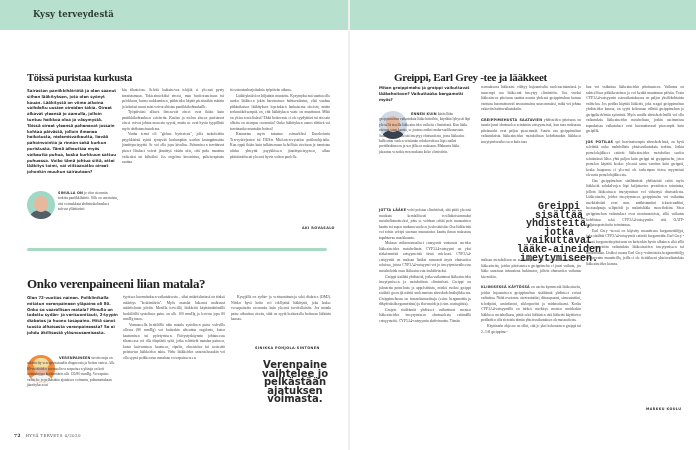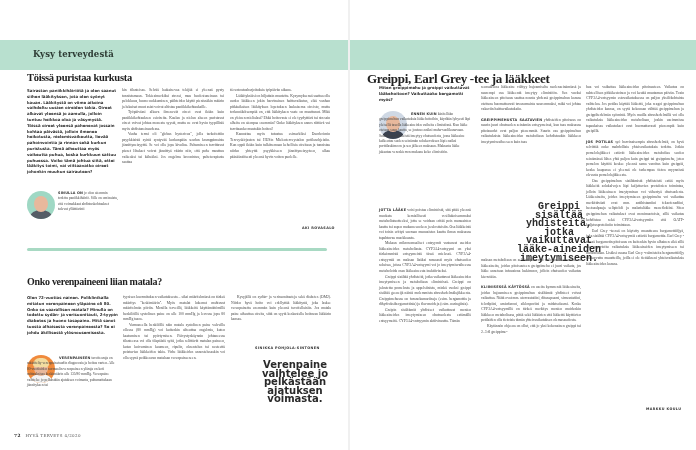--- a/index.html
+++ b/index.html
@@ -1,29 +1,29 @@
 <!DOCTYPE html>
 <html><head>
 <meta charset="utf-8">
 <style>
   * { box-sizing: border-box; margin: 0; padding: 0; }
   html, body { width: 696px; height: 450px; overflow: hidden; background: #ffffff; }
   body { position: relative; font-family: "DejaVu Serif", serif; color: #2a2a2a; }
 
-  .band { position: absolute; top: 0; height: 30px; background: #b8e0cf; margin-top: 40px; }
+  .band { position: absolute; top: 0; height: 30px; background: #b8e0cf; }
   .band.left { left: 0; width: 348px; }
   .band.right { left: 350px; width: 346px; }
   .section-label { position: absolute; left: 33px; top: 9px; font-family: "DejaVu Serif", serif; font-size: 8.5px; font-weight: bold; color: #2c3a33; letter-spacing: 0.1px; }
 
   .spread-gutter { position: absolute; left: 348px; top: 0; width: 2px; height: 450px; background: #f0f0f0; }
 
   .headline { position: absolute; font-family: Liberation Serif, serif; font-weight: bold; color: #222; letter-spacing: -0.3px; }
   .h1 { left: 27px; top: 72px; font-size: 10.5px; }
-  .h2 { left: 27px; top: 276px; font-size: 10px; }
-  .h3 { left: 367px; top: 71px; font-size: 13px; }
+  .h2 { left: 27px; top: 276px; font-size: 13px; }
+  .h3 { left: 394px; top: 71px; font-size: 11px; }
 
   .col { position: absolute; font-family: "Liberation Serif", serif; font-size: 3.7px; line-height: 5.55px; color: #444; text-align: justify; }
   .lead { font-family: "DejaVu Sans", sans-serif; font-weight: bold; font-size: 3.9px; line-height: 5.8px; color: #2e2e2e; text-align: left; }
   .col p { margin-bottom: 0; }
   .col p.indent { text-indent: 6px; }
   .col p.gap { margin-top: 5px; }
   .kicker { font-family: "DejaVu Sans", sans-serif; font-weight: bold; font-size: 3.4px; letter-spacing: 0.2px; color: #333; }
 
   .divider { position: absolute; left: 27px; top: 248px; width: 300px; height: 3px; background: #a8d9c3; border-radius: 2px; }
 

